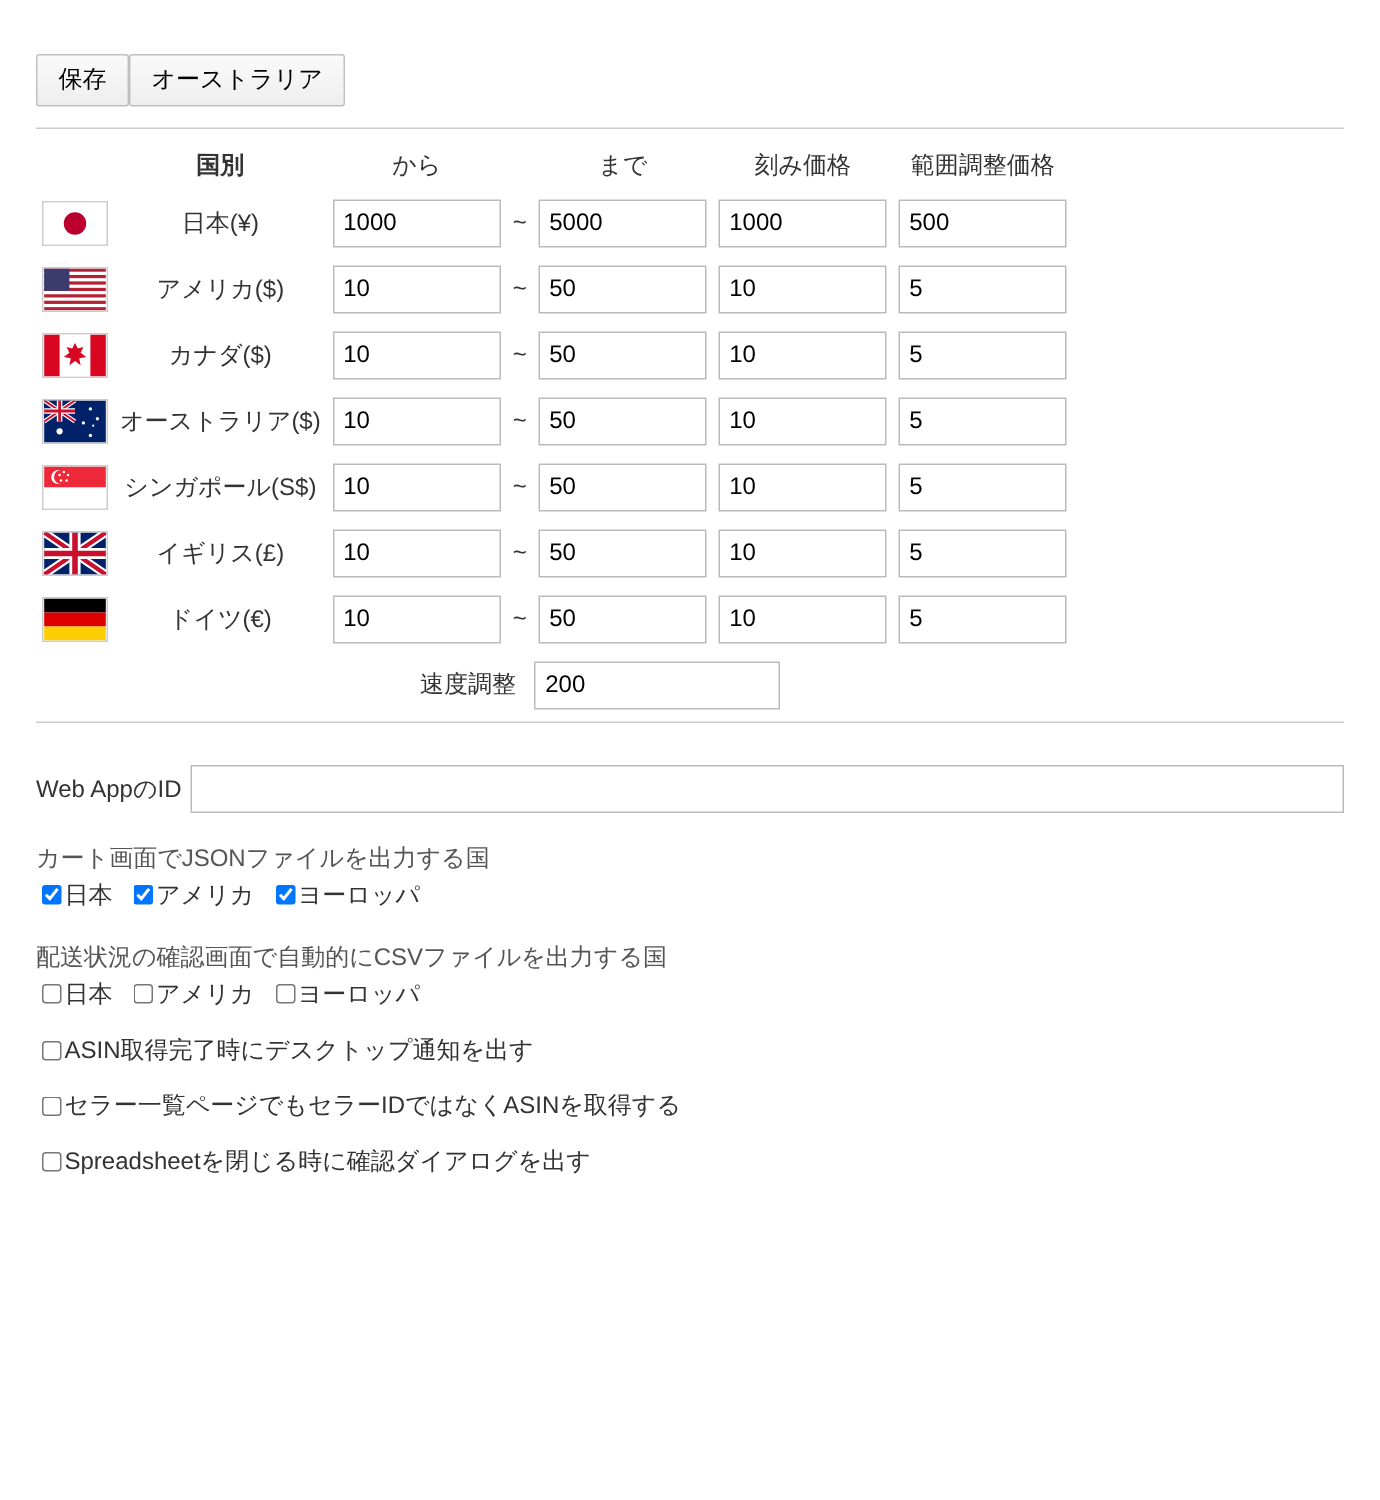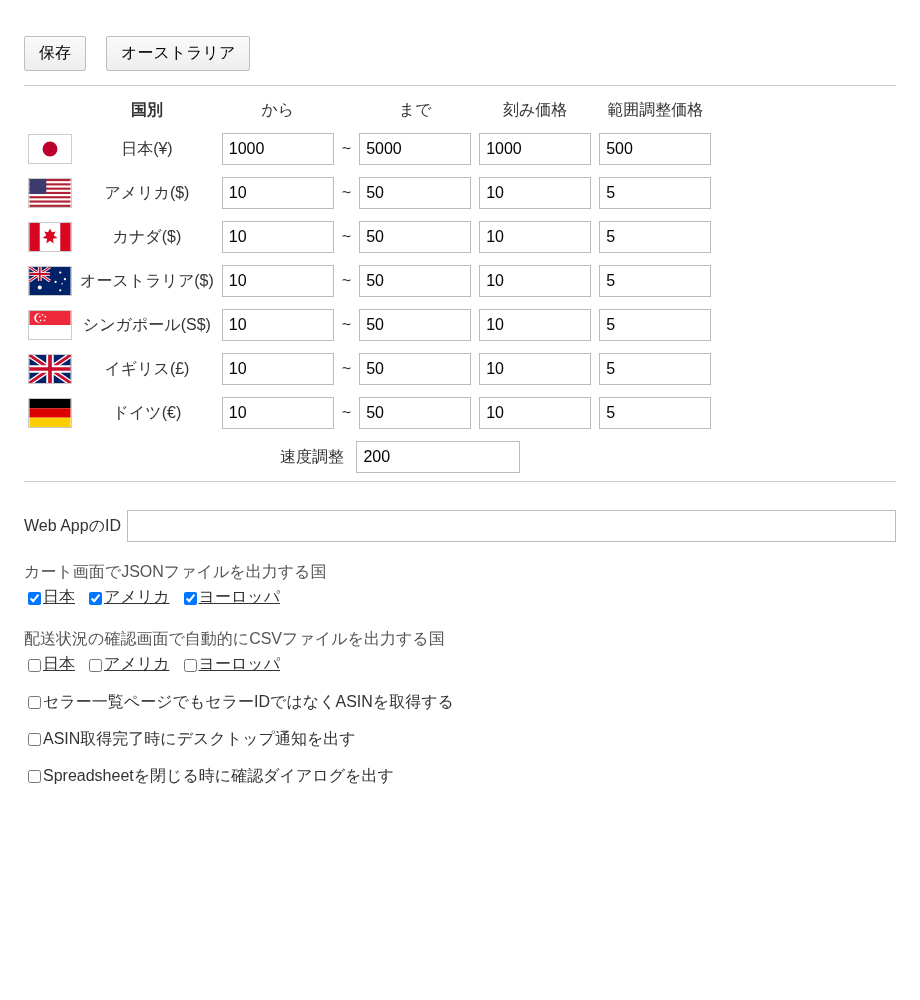--- a/index.html
+++ b/index.html
@@ -4,21 +4,21 @@
 <style>
   * { box-sizing: border-box; }
   body {
     font-family: "Meiryo", "Hiragino Kaku Gothic Pro", sans-serif;
     font-size: 16px;
     color: #333;
     margin: 0;
     padding: 36px 24px 24px 24px;
     background: #fff;
   }
-  .btn-row { display: flex; gap: 20px; margin-bottom: 14px; align-items: center; }
+  .btn-row { display: flex; gap: 0; margin-bottom: 14px; align-items: center; }
   button.btn {
     background: linear-gradient(#fafafa, #eee);
     border: 1px solid #bfbfbf;
     border-radius: 2px;
     padding: 6px 14px;
     font-size: 16px;
     cursor: pointer;
     font-family: inherit;
   }
   hr.sep { border: none; border-top: 1px solid #ccc; margin: 8px 0; }
@@ -57,21 +57,21 @@
     flex: 1;
     height: 32px;
     border: 1px solid #bbb;
     padding: 2px 6px;
     font-size: 16px;
     font-family: inherit;
   }
 
   .sec-title { margin-top: 20px; color: #555; }
   .check-row { margin-top: 4px; }
-  .check-item { display: inline-flex; align-items: flex-end; margin-right: 10px; text-decoration: underline; }
+  .check-item { display: inline-flex; align-items: flex-start; margin-right: 10px; }
   .check-item input { margin-right: 2px; }
 
   .opt-line { margin-top: 16px; display: flex; align-items: center; }
   .opt-line input { margin-right: 2px; }
 
   
   .flag svg { width: 100%; height: 100%; display: block; }
 </style>
 </head>
 <body>
@@ -270,23 +270,23 @@
       <input type="checkbox" style="">
       <span>アメリカ</span>
     </span><span class="check-item">
       <input type="checkbox" style="">
       <span>ヨーロッパ</span>
     </span></div>
 
 <div id="misc-opts">
     <div class="opt-line">
       <input type="checkbox" style="">
+      <span>ASIN取得完了時にデスクトップ通知を出す</span>
+    </div>
+    <div class="opt-line">
+      <input type="checkbox" style="">
       <span>セラー一覧ページでもセラーIDではなくASINを取得する</span>
     </div>
     <div class="opt-line">
       <input type="checkbox" style="">
-      <span>ASIN取得完了時にデスクトップ通知を出す</span>
-    </div>
-    <div class="opt-line">
-      <input type="checkbox" style="">
       <span>Spreadsheetを閉じる時に確認ダイアログを出す</span>
     </div>
   </div>
 
 </body></html>

